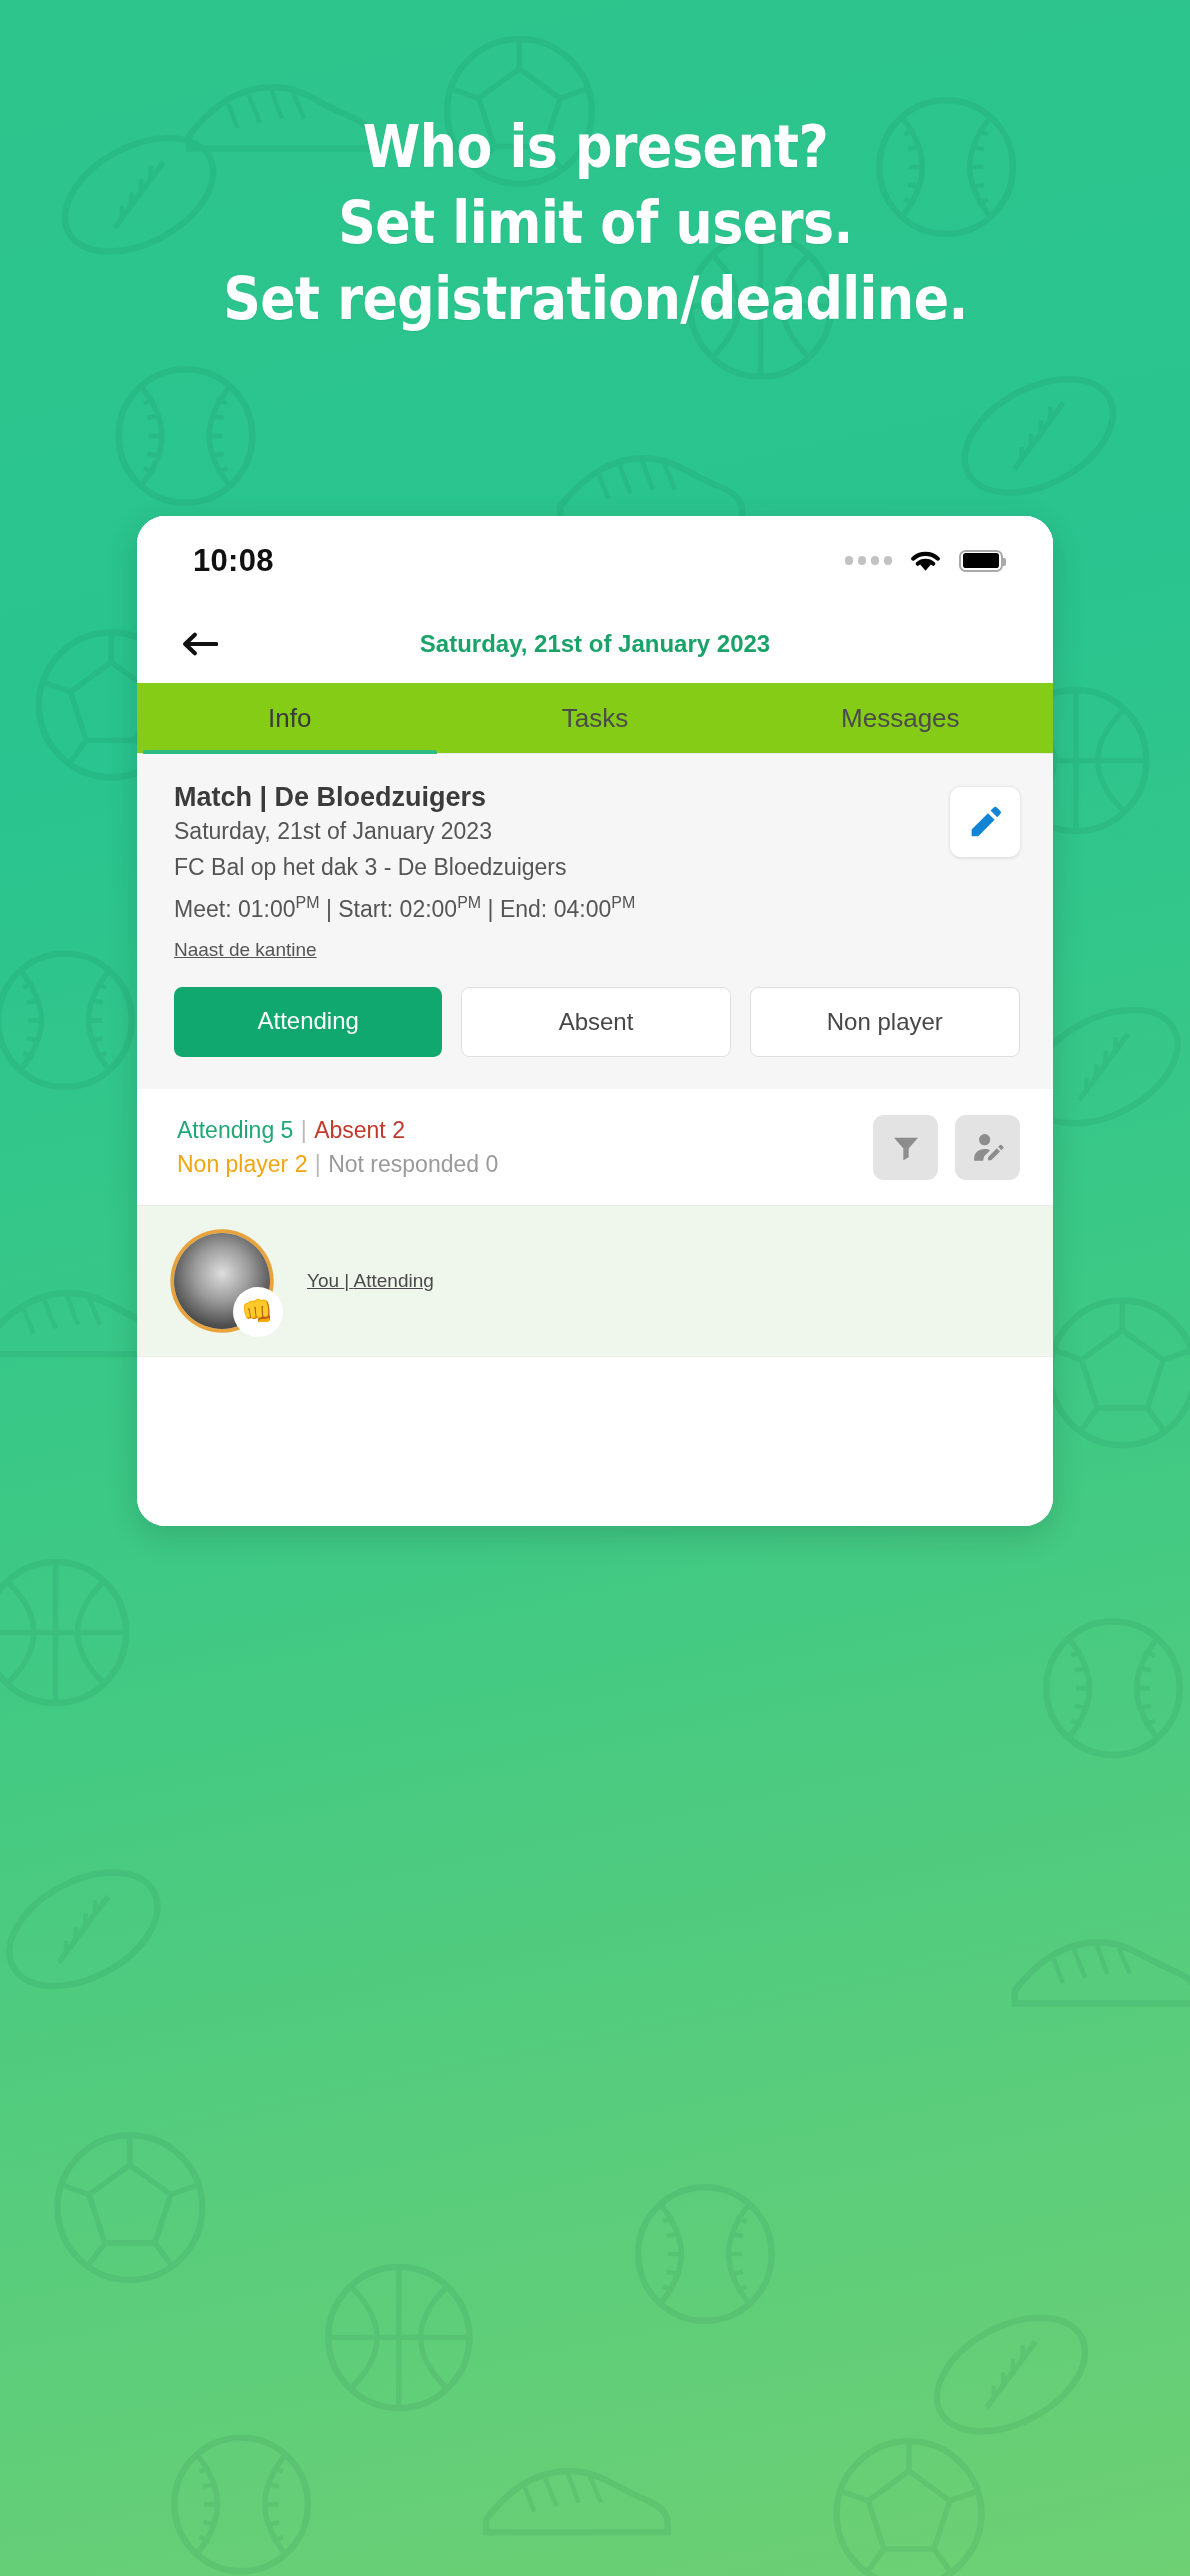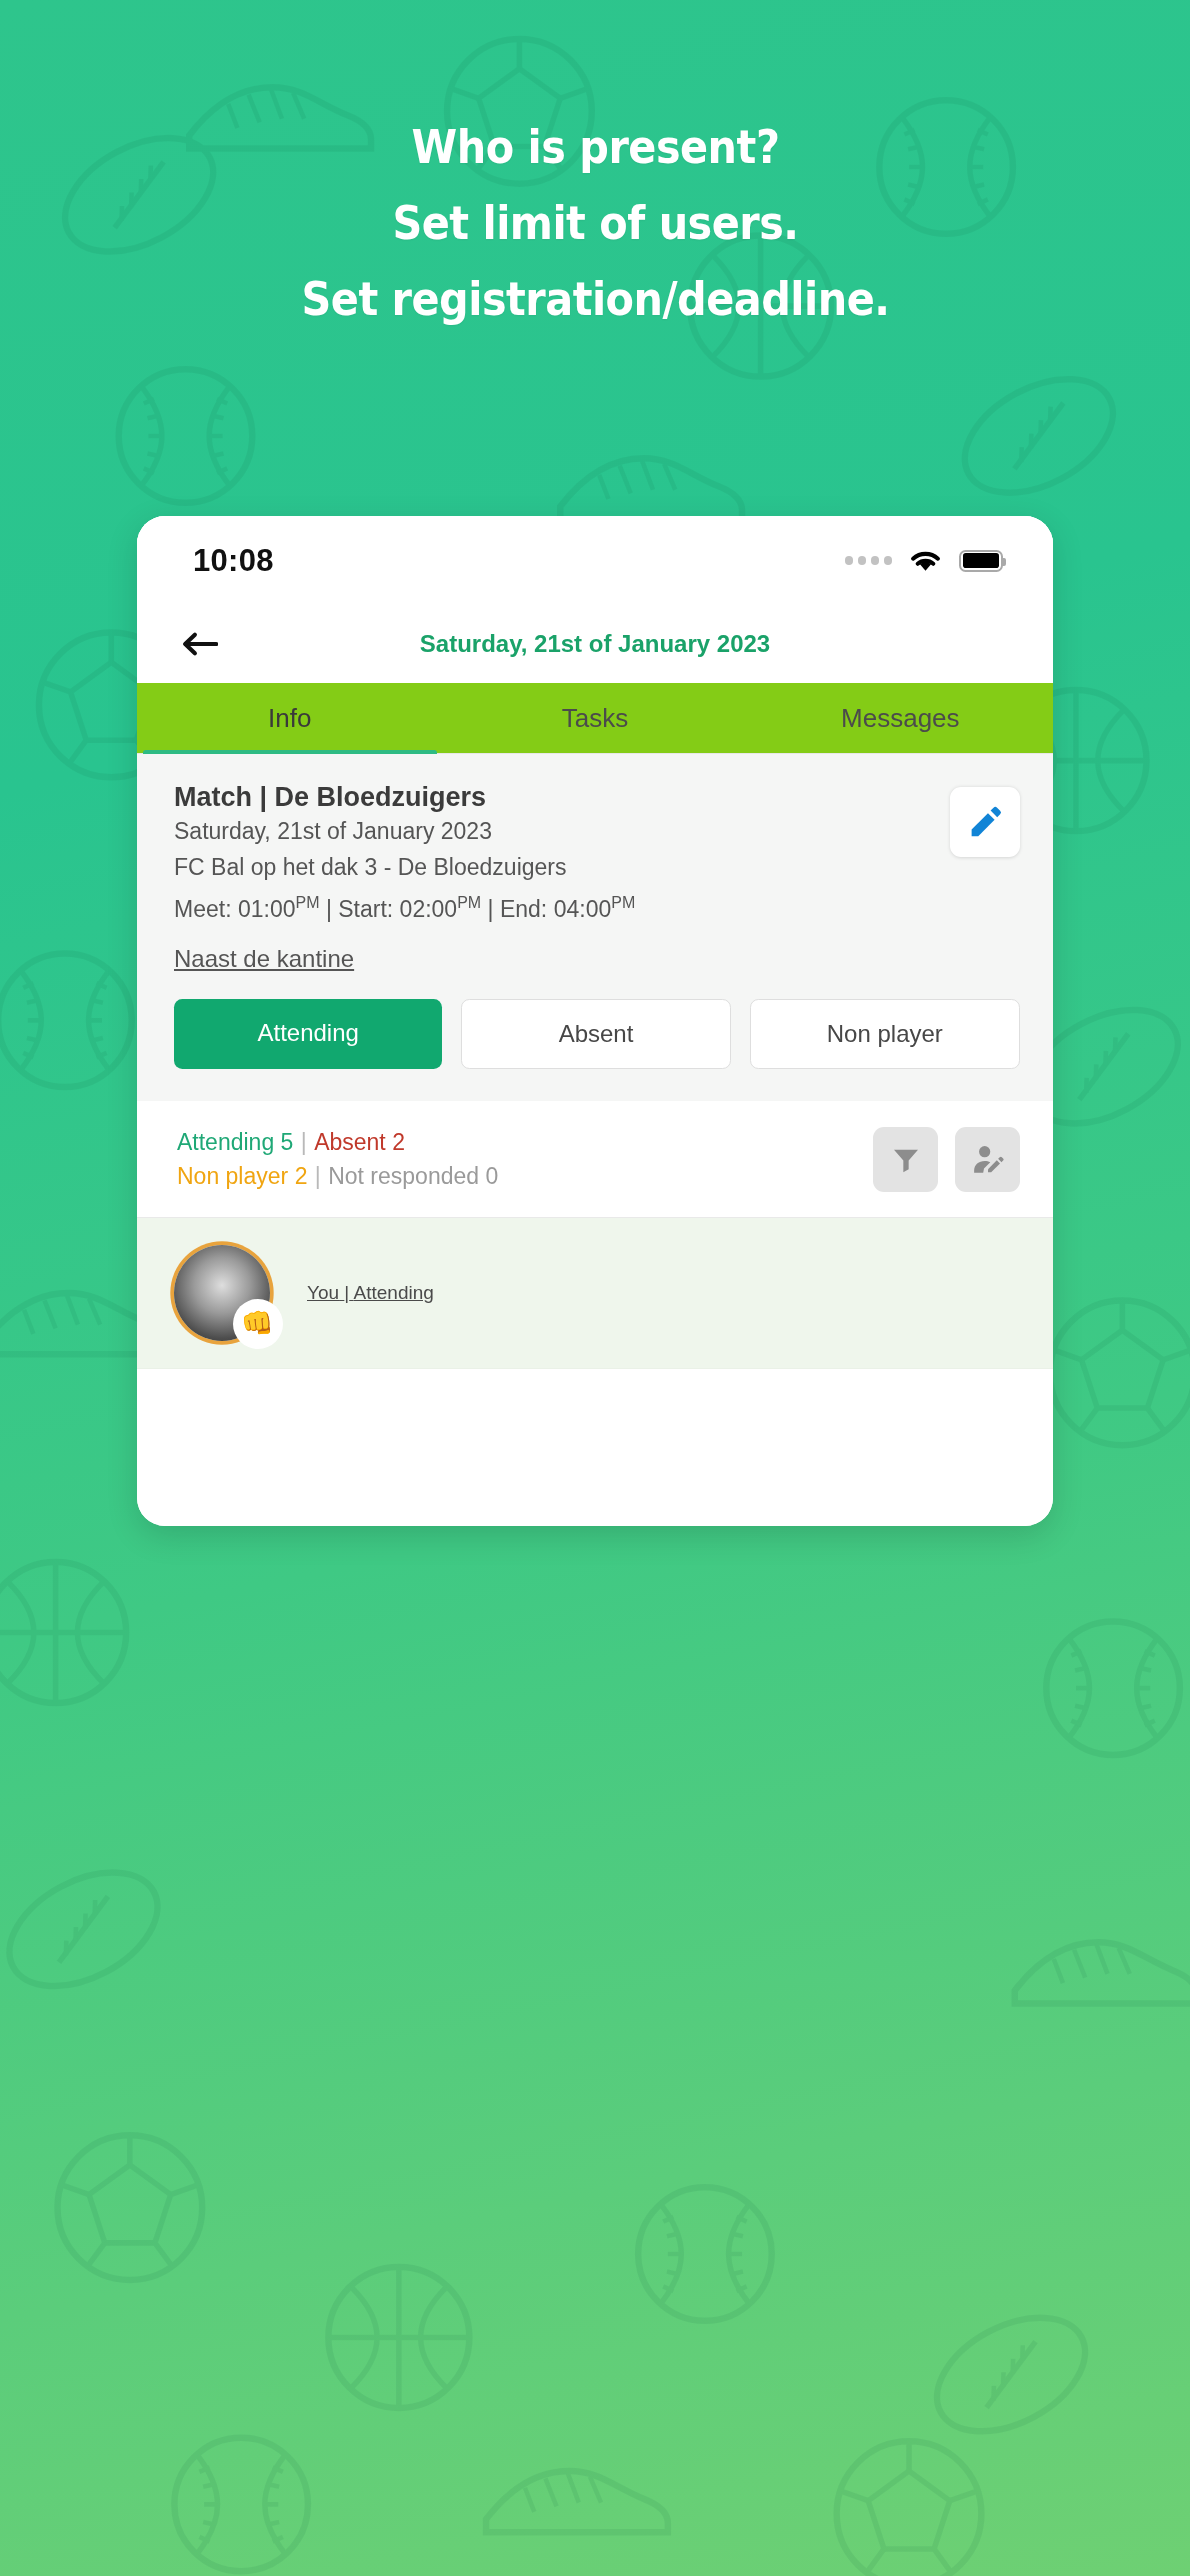--- a/index.html
+++ b/index.html
@@ -20,21 +20,21 @@
     pointer-events: none;
   }
 
   
   #headline {
     position: absolute; top: 109px; left: 0; right: 0;
     text-align: center;
     color: #ffffff;
     font-family: "DejaVu Sans Condensed", "Liberation Sans Narrow", "Liberation Sans", sans-serif;
     font-weight: bold;
-    font-size: 46px;
+    font-size: 58px;
     line-height: 76px;
     letter-spacing: -0.5px;
     text-shadow: 0 0.9px 1.9px rgba(0,0,0,.05);
   }
   #headline div { white-space: nowrap; }
 
   
   #phone {
     position: absolute;
     left: 137px; top: 516px;
@@ -121,23 +121,23 @@
     position: relative;
   }
   .card-title {
     font-size: 27px; font-weight: bold; color: #3b3b3b;
   }
   .card-line {
     font-size: 23px; color: #555; line-height: 36px;
   }
   .card-line sup { font-size: 16px; vertical-align: super; }
   .card-link {
-    font-size: 24px; color: #555;
+    font-size: 19px; color: #555;
     text-decoration: underline;
-    margin-top: 18px; display: inline-block;
+    margin-top: 12px; display: inline-block;
     cursor: pointer;
   }
   .edit-btn {
     position: absolute; top: 33px; right: 33px;
     width: 70px; height: 70px;
     background: #ffffff; border-radius: 11px;
     box-shadow: 0 0.9px 3.7px rgba(0,0,0,.13);
     display: flex; align-items: center; justify-content: center;
     cursor: pointer;
   }

